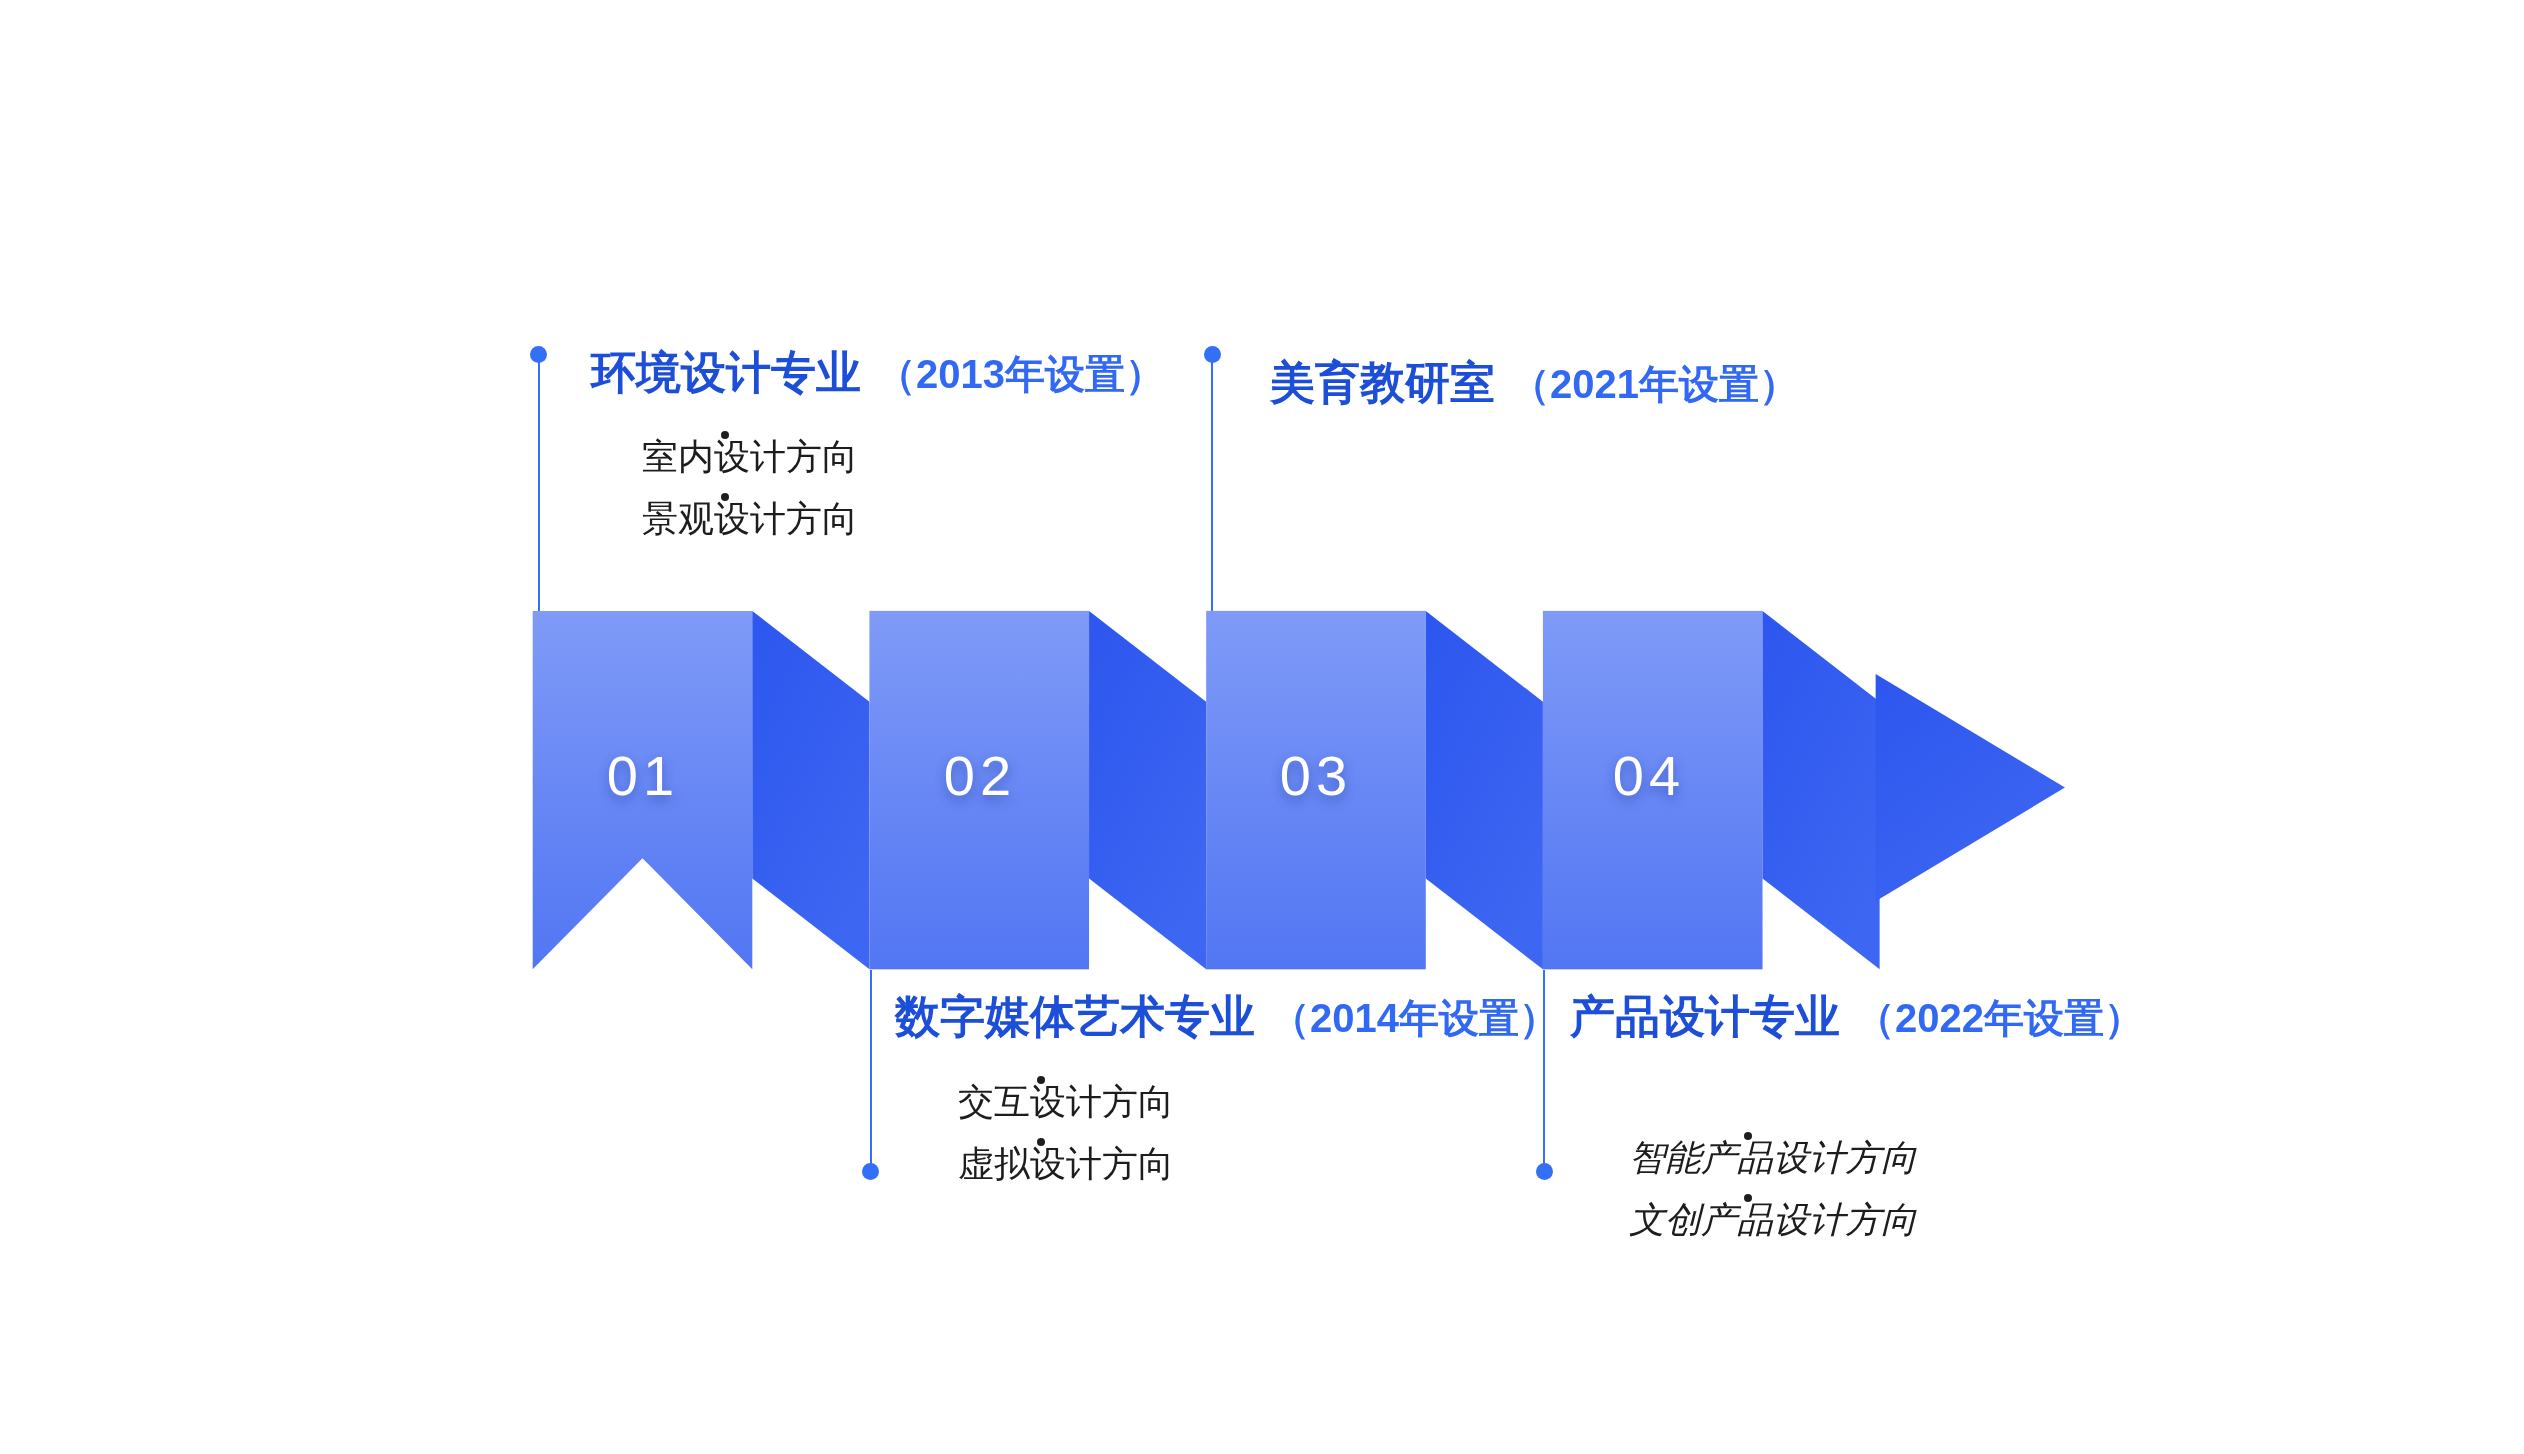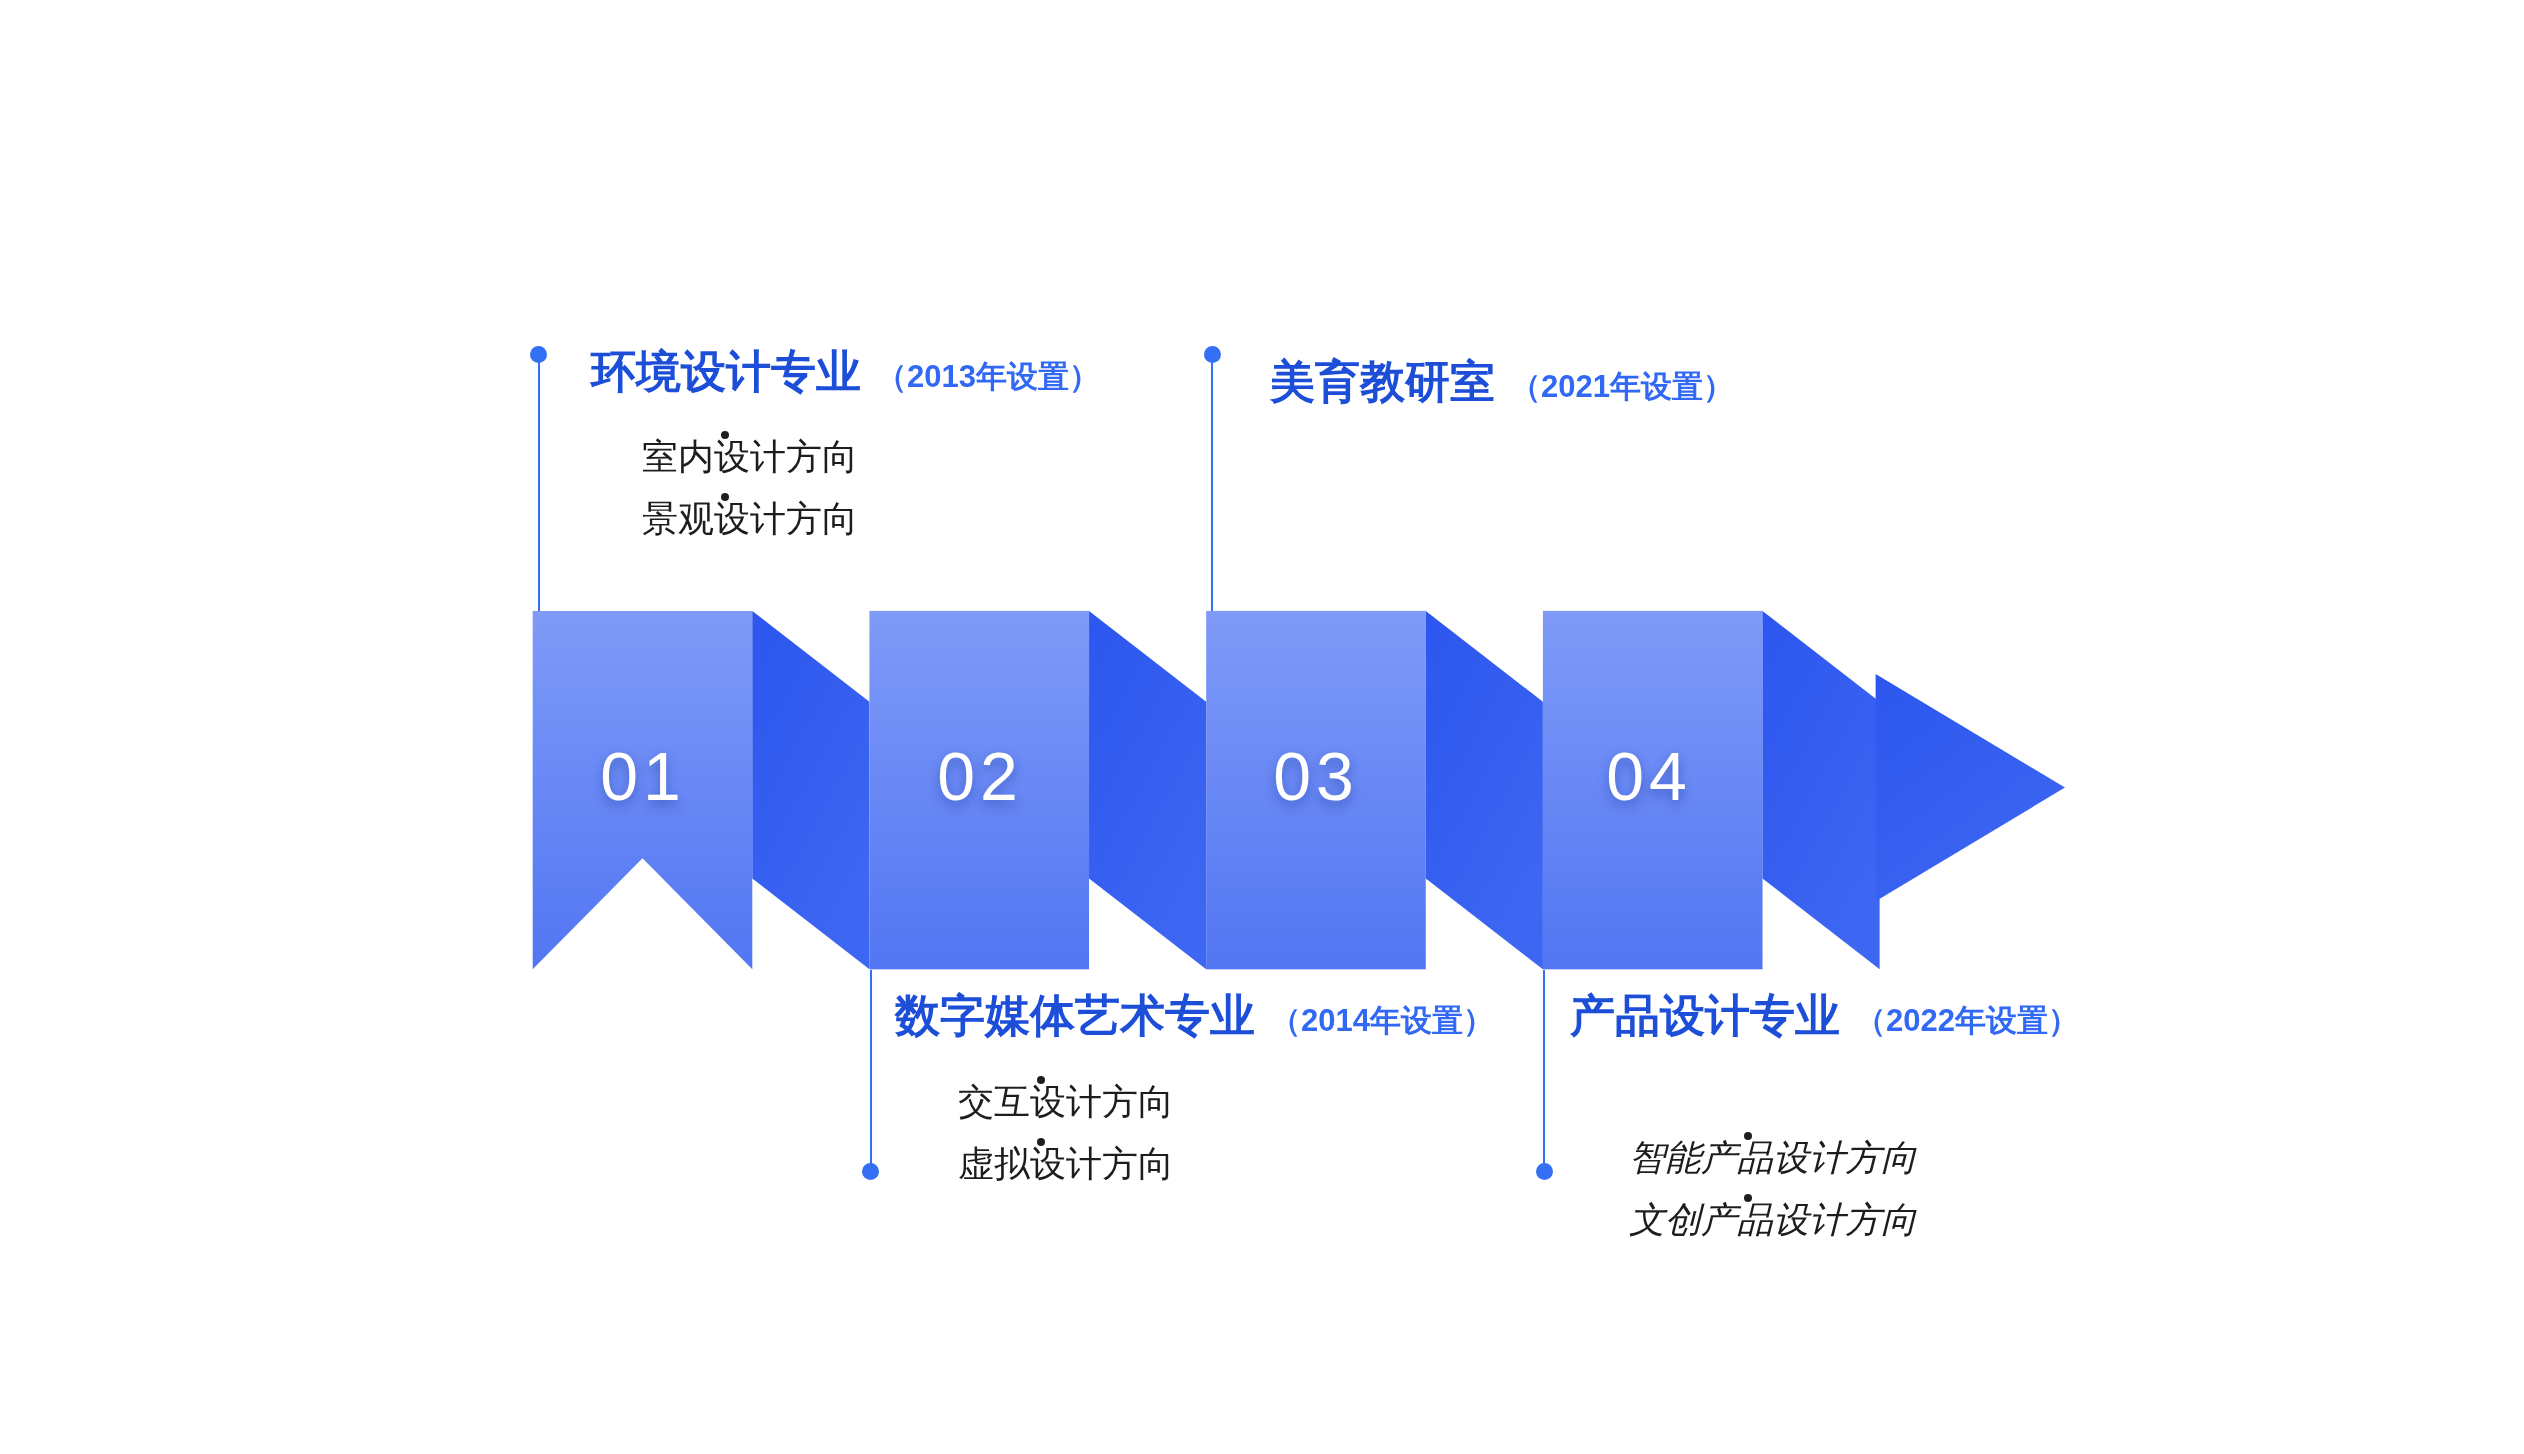--- a/index.html
+++ b/index.html
@@ -8,28 +8,28 @@
     font-family:"Liberation Sans","DejaVu Sans",sans-serif;
   }
   
   .vline{position:absolute;width:2px;background:#3370F5;}
   .cdot{position:absolute;width:17px;height:17px;border-radius:50%;background:#3370F5;}
   
   .ribbon{position:absolute;left:0;top:0;width:2585px;height:1454px;display:block;}
   
   .step-num{
     position:absolute;top:611px;height:359px;display:flex;align-items:center;justify-content:center;
-    color:#ffffff;font-size:68px;font-weight:500;letter-spacing:5px;
+    color:#ffffff;font-size:56px;font-weight:500;letter-spacing:5px;
     text-shadow:0 5px 11px rgba(22,52,140,0.45);
     transform:translateY(-15px);
   }
   
   .sec-head{position:absolute;height:50px;display:flex;align-items:baseline;white-space:nowrap;}
   .sec-title{font-size:45px;font-weight:700;color:#1d4ed8;line-height:50px;}
-  .sec-note{font-size:31px;font-weight:700;color:#3169F5;margin-left:15px;}
+  .sec-note{font-size:40px;font-weight:700;color:#3169F5;margin-left:15px;}
   .bullets{position:absolute;list-style:none;margin:0;padding:0;}
   .bullets li{height:62px;display:flex;align-items:center;white-space:nowrap;flex-direction:column;}
   .bullet-dot{width:8px;height:8px;border-radius:50%;background:#1E1E1E;flex:0 0 auto;}
   .bullet-text{font-size:36px;color:#1D1D1F;margin-left:50px;line-height:1;}
 </style>
 </head>
 <body>
 
 <div class="canvas">
 

